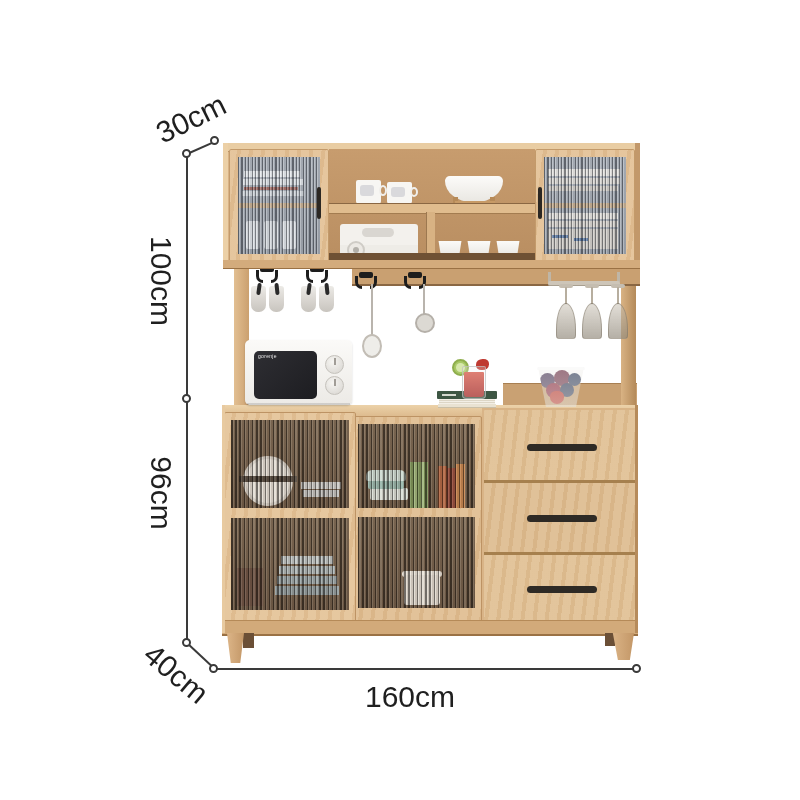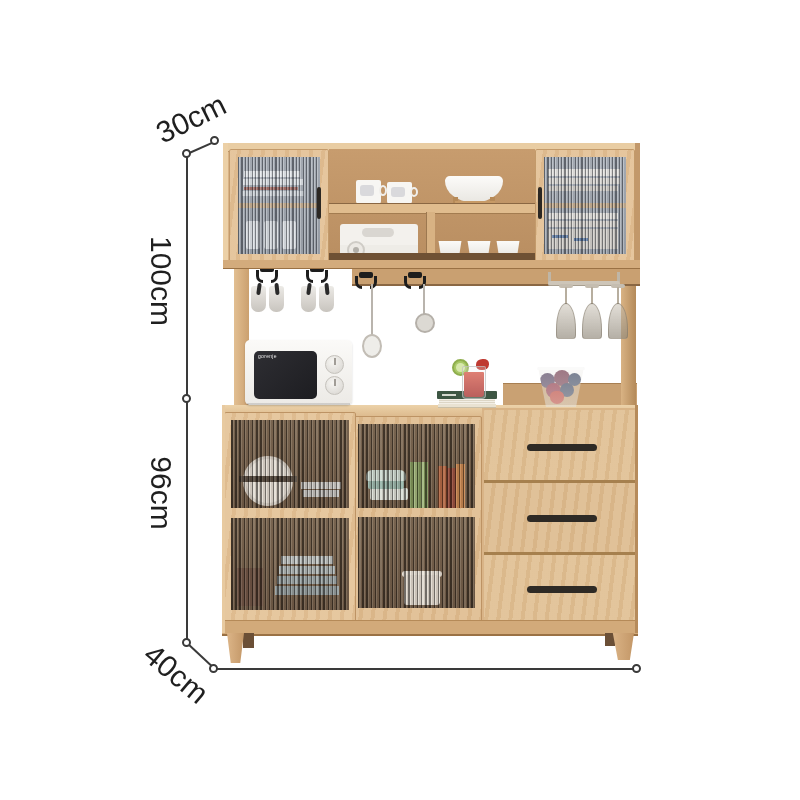--- a/index.html
+++ b/index.html
@@ -37,20 +37,21 @@
   <div class="a dim-circle" style="left:182px;top:149px"></div>
   <div class="a dim-circle" style="left:210px;top:136px"></div>
   <div class="a dim-circle" style="left:182px;top:394px"></div>
   <div class="a dim-circle" style="left:182px;top:638px"></div>
   <div class="a dim-circle" style="left:209px;top:664px"></div>
   <div class="a dim-circle" style="left:632px;top:664px"></div>
   <div class="a dim-label" style="left:191px;top:119px;transform:translate(-50%,-50%) rotate(-26deg)">30cm</div>
   <div class="a dim-label" style="left:161px;top:281px;transform:translate(-50%,-50%) rotate(90deg)">100cm</div>
   <div class="a dim-label" style="left:161px;top:493px;transform:translate(-50%,-50%) rotate(90deg)">96cm</div>
   <div class="a dim-label" style="left:176px;top:674px;transform:translate(-50%,-50%) rotate(40deg)">40cm</div>
+  <div class="a dim-label" style="left:410px;top:697px;transform:translate(-50%,-50%)">160cm</div>
 
   <div class="a" style="left:503px;top:383px;width:134px;height:24px;background:#c9a173;border-top:1px solid #a87f52"></div>
   <div class="a" style="left:234px;top:268px;width:15px;height:139px;background:linear-gradient(90deg,#e2bf92,#cba06f)"></div>
   <div class="a" style="left:621px;top:268px;width:15px;height:139px;background:linear-gradient(90deg,#d9b384,#b48a5a)"></div>
   <div class="a" style="left:352px;top:268px;width:288px;height:16px;background:#c9a071;border-bottom:2px solid #8a6743"></div>
 
   <div class="a" style="left:548px;top:272px;width:3px;height:10px;background:#bfb6a7"></div>
   <div class="a" style="left:617px;top:272px;width:3px;height:10px;background:#bfb6a7"></div>
   <div class="a" style="left:548px;top:281px;width:72px;height:4px;background:#cdc5b8;border-bottom:1px solid #a89f90;border-radius:2px"></div>
   <div class="a" style="left:559px;top:284px;width:14px;height:4px;background:#c5bdb0;border-radius:2px"></div>

